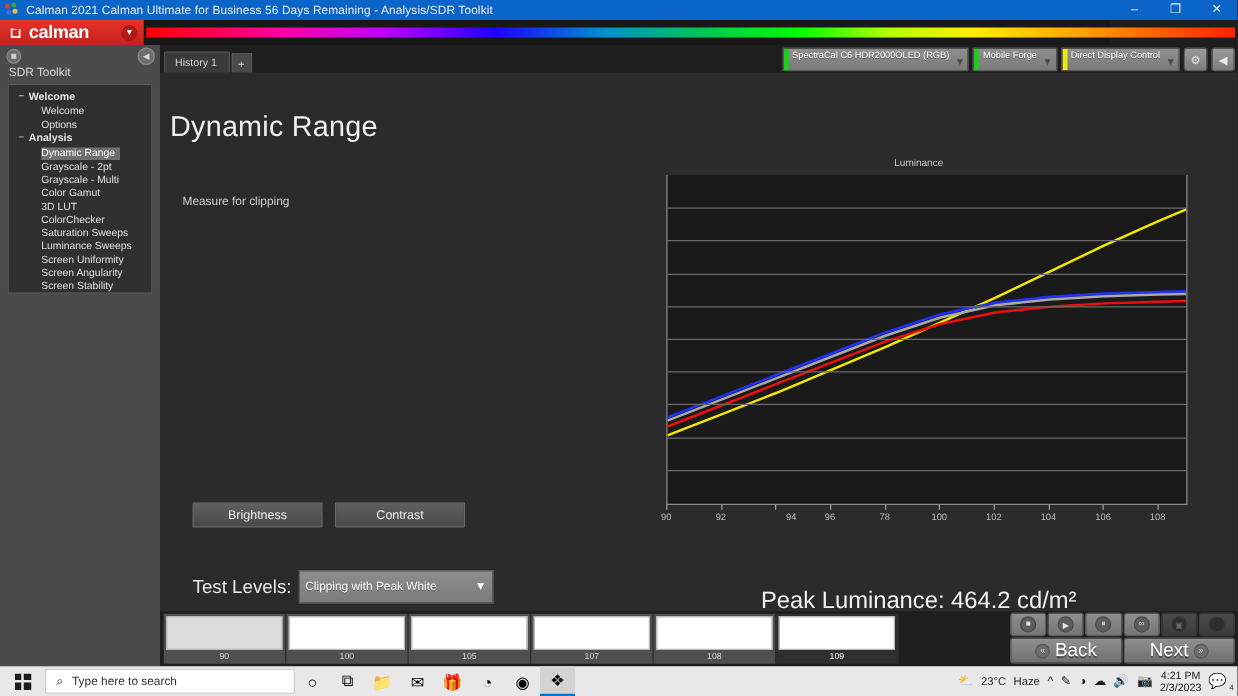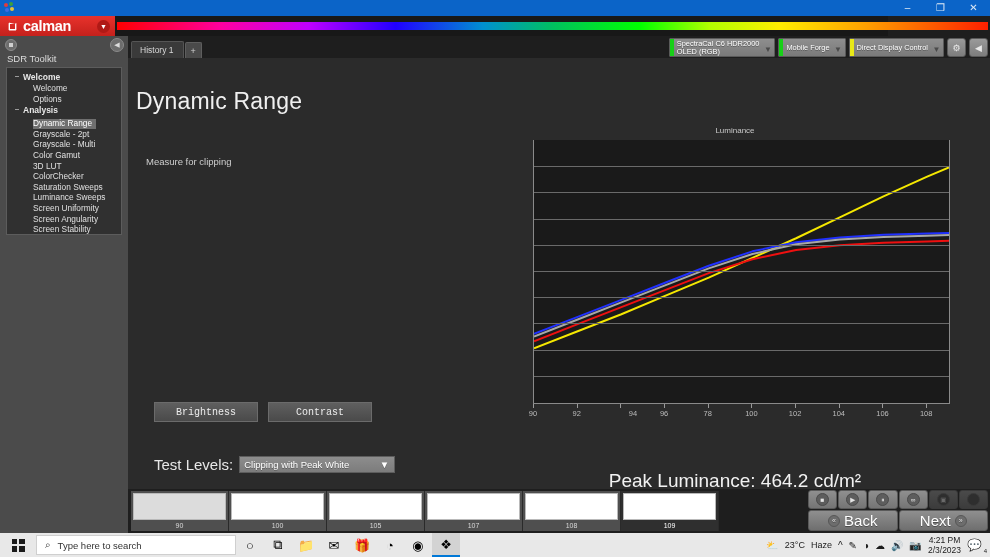--- a/index.html
+++ b/index.html
@@ -137,21 +137,21 @@
     position:absolute; right:2px; top:2px; display:flex; align-items:center; gap:3px;
   }
   .dev-chip {
     height:19px; background:linear-gradient(#8e8e8e,#7a7a7a);
     border:1px solid #5a5a5a; display:flex; align-items:stretch;
     border-radius:1px; overflow:hidden;
   }
   .dev-bar { width:4px; }
   .dev-txt {
     color:#ffffff; font-size:7.4px; line-height:8.5px;
-    padding:1px 2px 0 3px; display:flex; flex-direction:column; justify-content:center;
+    padding:1px 2px 0 3px; display:flex; flex-direction:row; justify-content:center;
     text-shadow:0 1px 0 rgba(0,0,0,.35);
   }
   .dev-caret {
     width:13px; display:flex; align-items:flex-end; justify-content:center;
     color:#4a4a4a; font-size:8px; padding-bottom:2px;
   }
   .rnd-btn {
     width:19px; height:19px; border-radius:3px;
     background:linear-gradient(#9a9a9a,#7d7d7d); border:1px solid #5a5a5a;
     display:flex; align-items:center; justify-content:center;
@@ -170,31 +170,31 @@
   }
   .desc2 {
     position:absolute; left:18px; top:98px;
     color:#cfcfcf; font-size:9.5px;
   }
 
   .btn-bc {
     position:absolute; height:20px; width:104px;
     background:linear-gradient(#5f5f5f,#4a4a4a); border:1px solid #6b6b6b;
     color:#ececec; font-size:10px;
-    display:flex; align-items:center; justify-content:center;font-family:Liberation Mono, monospace;
+    display:flex; align-items:center; justify-content:center;
   }
   .btn-bright { left:26px; top:344px; }
   .btn-contr  { left:140px; top:344px; }
 
   .testlevels-row {
     position:absolute; left:26px; top:398px; display:flex; align-items:center;
   }
   .tl-label { color:#e8e8e8; font-size:15px; font-weight:300; }
   .tl-select {
-    margin-left:6px; width:156px; height:17px;
+    margin-left:6px; width:156px; height:27px;
     background:linear-gradient(#8d8d8d,#7c7c7c); border:1px solid #5d5d5d;
     display:flex; align-items:center;
   }
   .tl-select span {
     color:#ffffff; font-size:9.5px; padding-left:4px; white-space:nowrap;
     text-shadow:0 1px 0 rgba(0,0,0,.3);
   }
   .tl-caret { margin-left:auto; margin-right:5px; color:#3d3d3d; font-size:8px; }
 
   
@@ -307,20 +307,21 @@
 </head>
 <body>
 
 <div class="titlebar">
   <div class="tb-icon">
       <i></i>
       <i></i>
       <i></i>
       <i></i>
     </div>
+  <div class="tb-title">Calman 2021 Calman Ultimate for Business 56 Days Remaining  - Analysis/SDR Toolkit</div>
   <div class="tb-btns">
     <div class="tb-btn">–</div>
     <div class="tb-btn">❐</div>
     <div class="tb-btn close">✕</div>
   </div>
 </div>
 
 <div class="brandbar">
   <div class="brandchip">
     <div class="brand-logo"></div>

